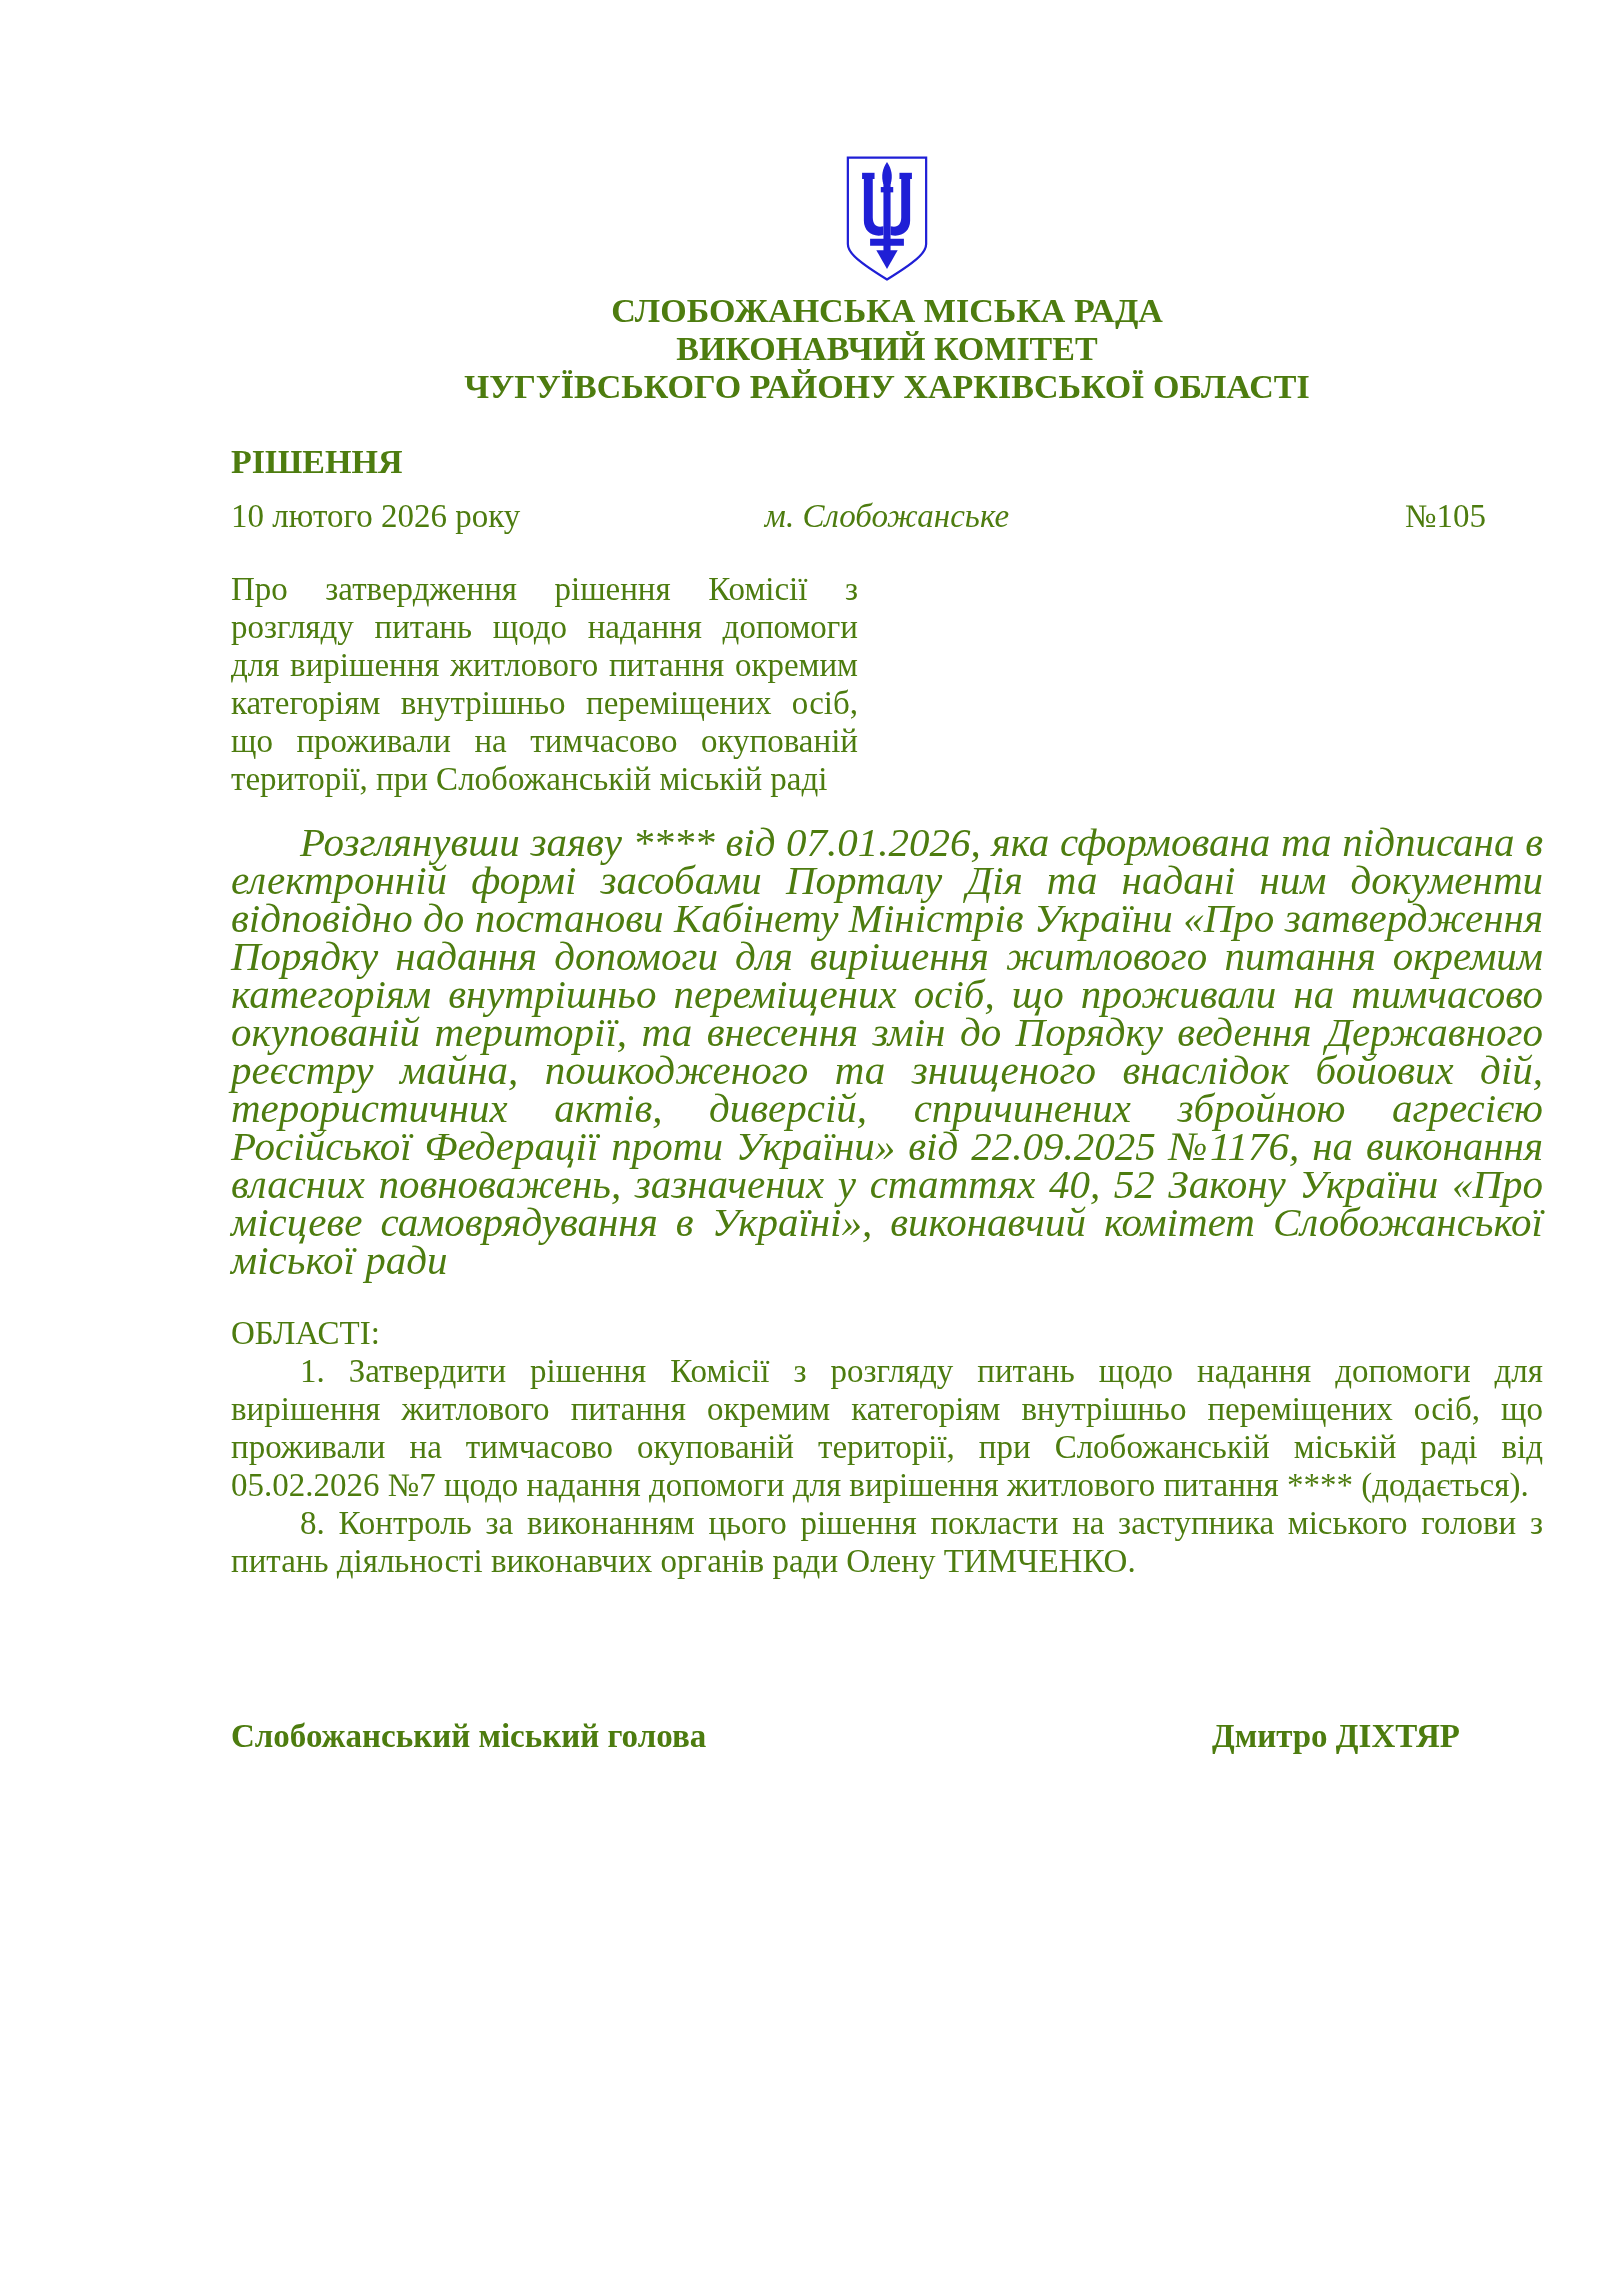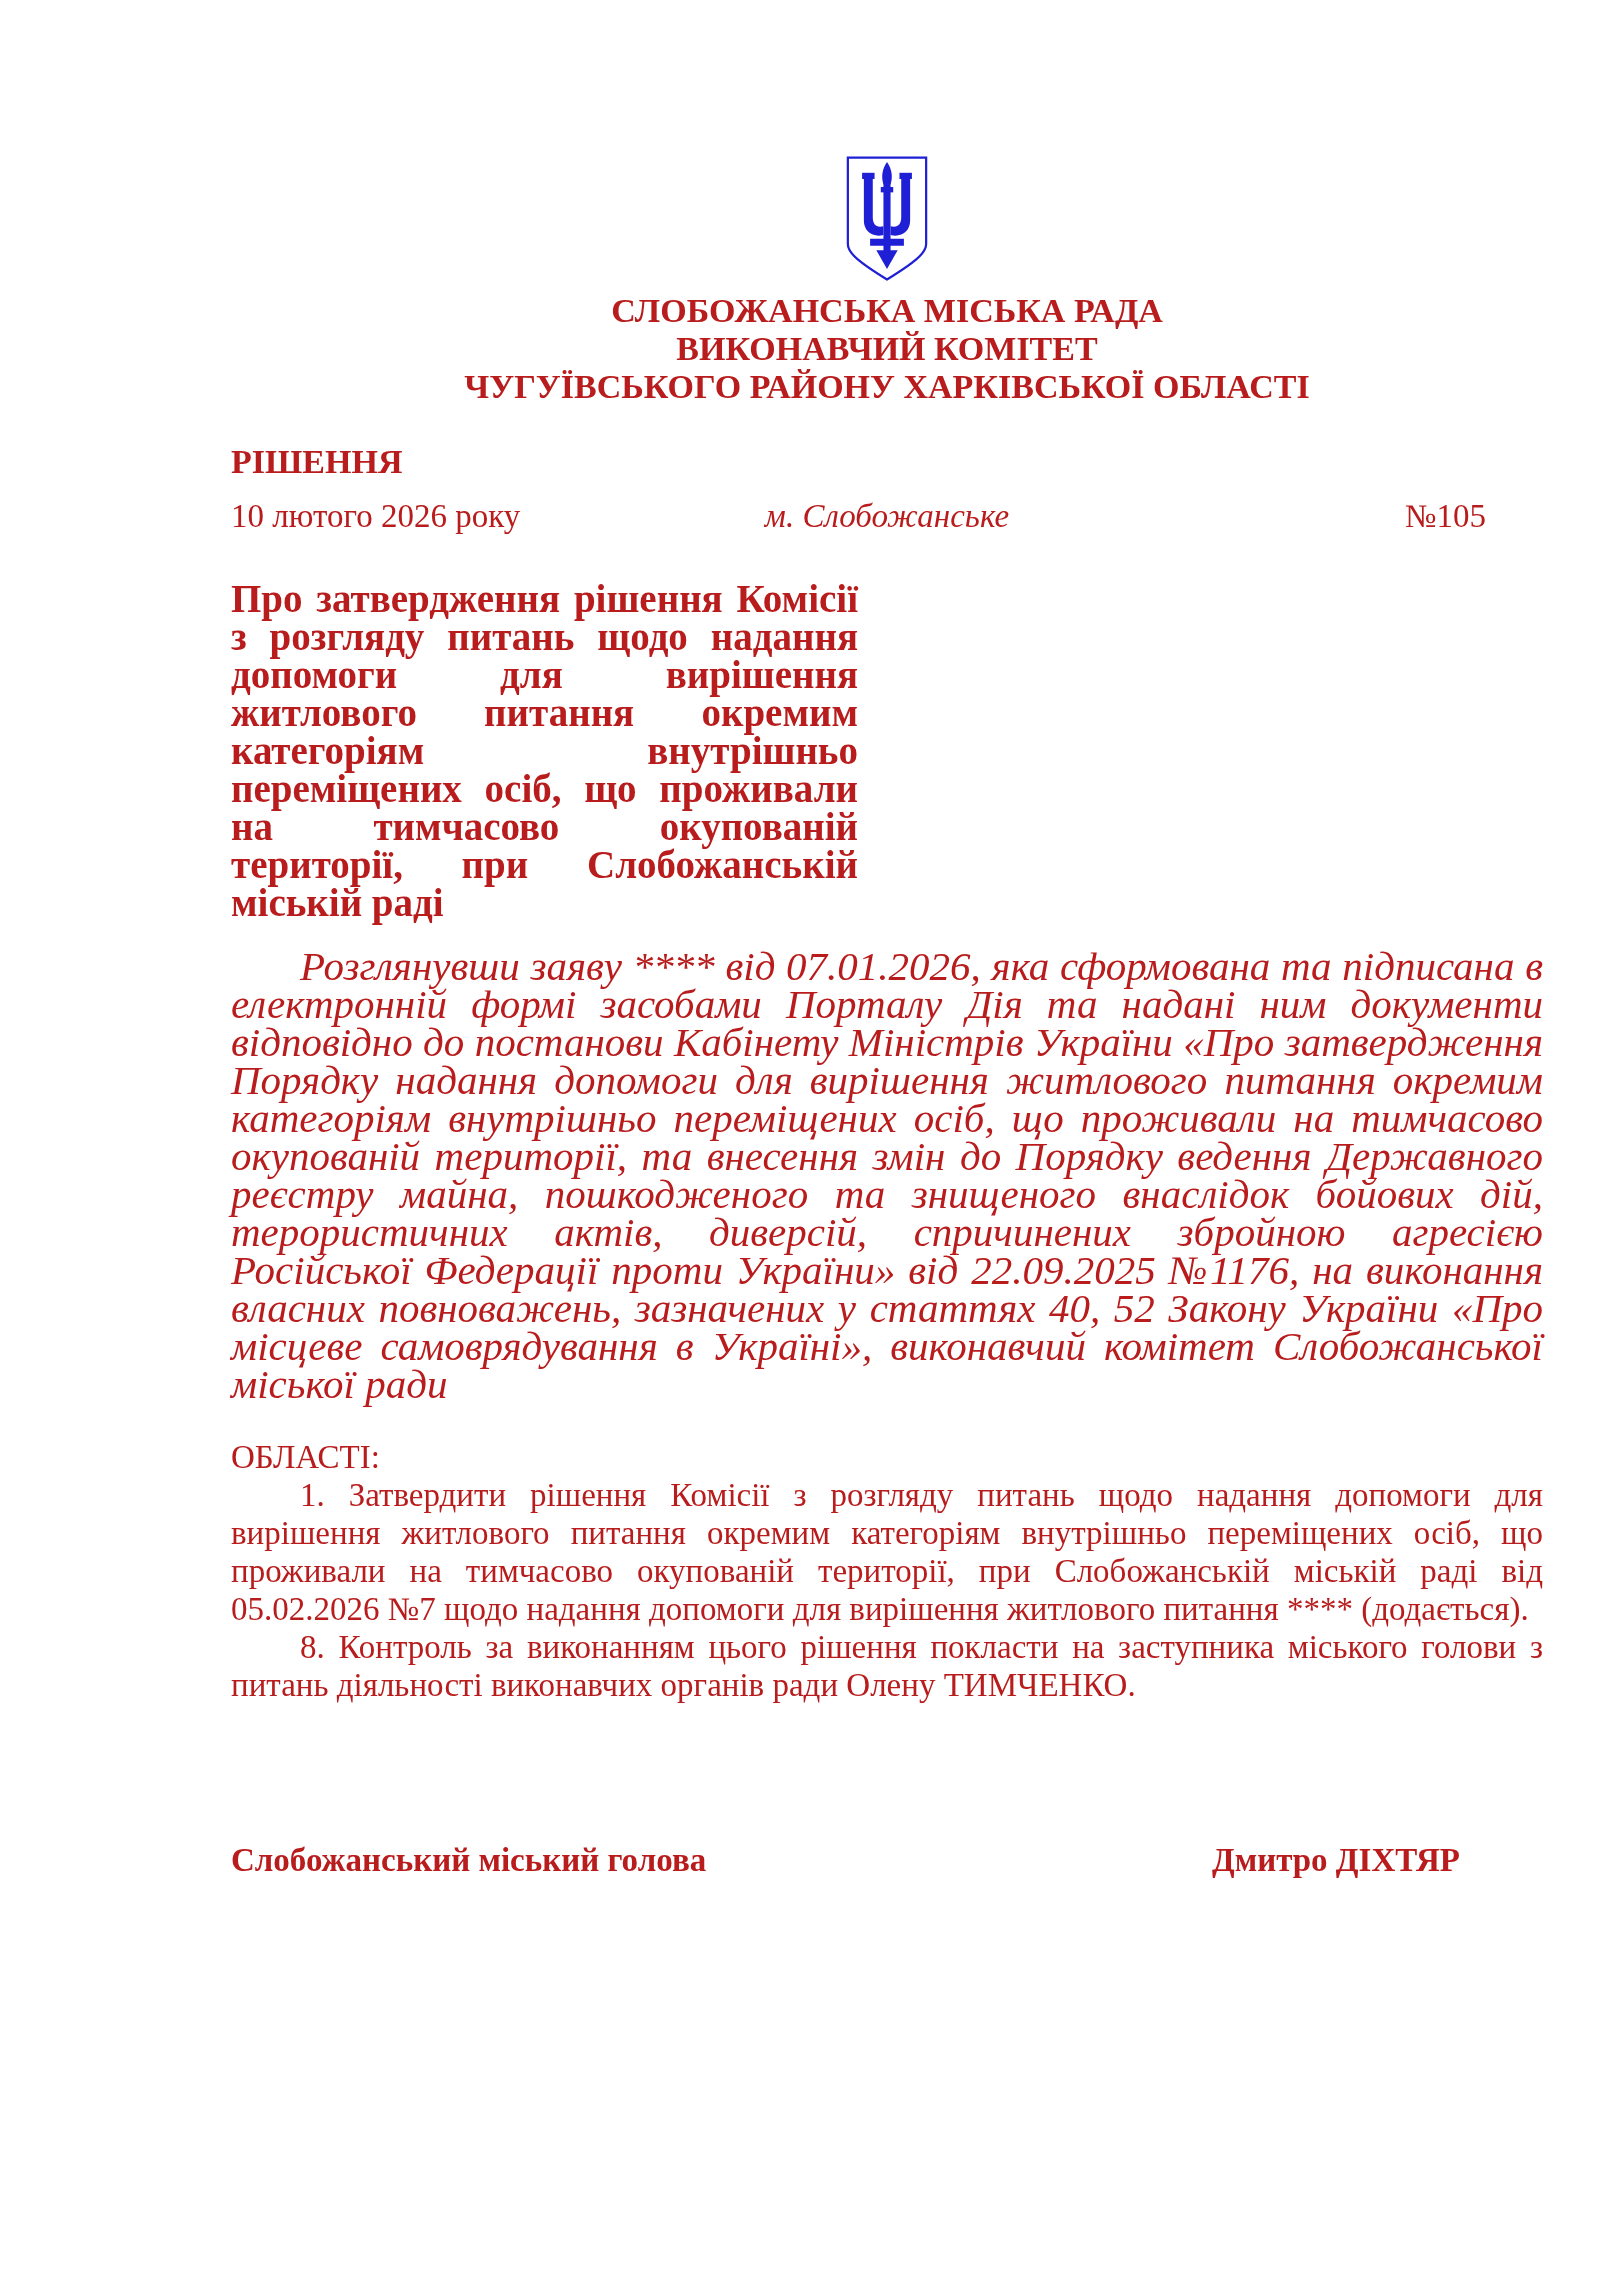--- a/index.html
+++ b/index.html
@@ -2,21 +2,21 @@
 <html lang="uk"><head>
 <meta charset="utf-8">
 <style>
   html, body { margin: 0; padding: 0; background: #ffffff; }
   .page {
     position: relative;
     width: 1559px;
     height: 2293px;
     background: #ffffff;
     font-family: "Liberation Serif", "DejaVu Serif", serif;
-    color: #b91c1c;
+    color: #4d7c0f;
     overflow: hidden;
   }
   .content {
     position: absolute;
     left: 231px;
     top: 0;
     width: 1312px; 
   }
   .emblem-wrap {
     margin: 155px auto 7.8px auto;
@@ -43,23 +43,23 @@
     align-items: baseline;
     margin-top: 16px;
     font-size: 33px;
     line-height: 38px;
   }
   .meta-row .date { text-align: left; }
   .meta-row .place { text-align: center; font-style: italic; }
   .meta-row .number { text-align: right; padding-right: 57px; }
   .subject {
     width: 627px;
-    margin-top: 45px;
-    font-weight: bold;
-    font-size: 39px;
+    margin-top: 35px;
+    font-weight: normal;
+    font-size: 33px;
     line-height: 38px;
     text-align: justify;
   }
   .body-par {
     margin-top: 25.5px;
     font-size: 41px;
     line-height: 38px;
     text-align: justify;
     text-indent: 69px;
     font-style: italic;

